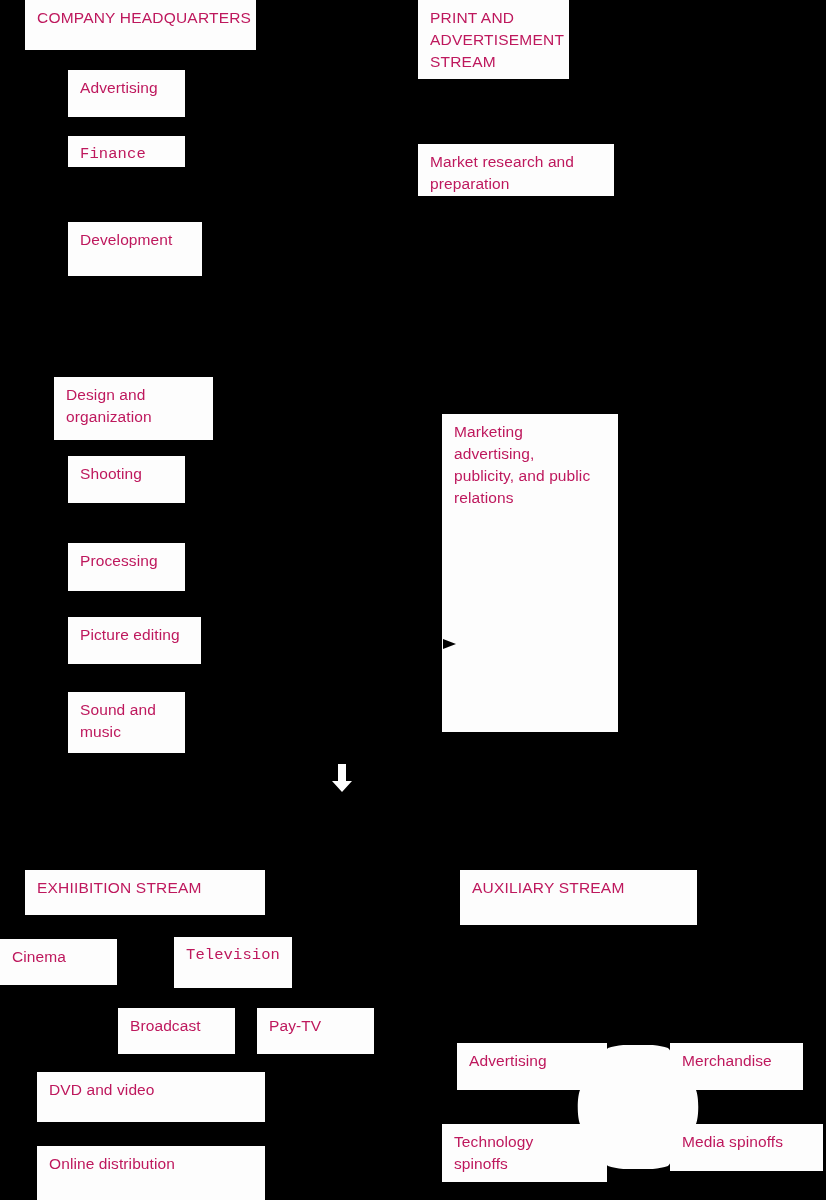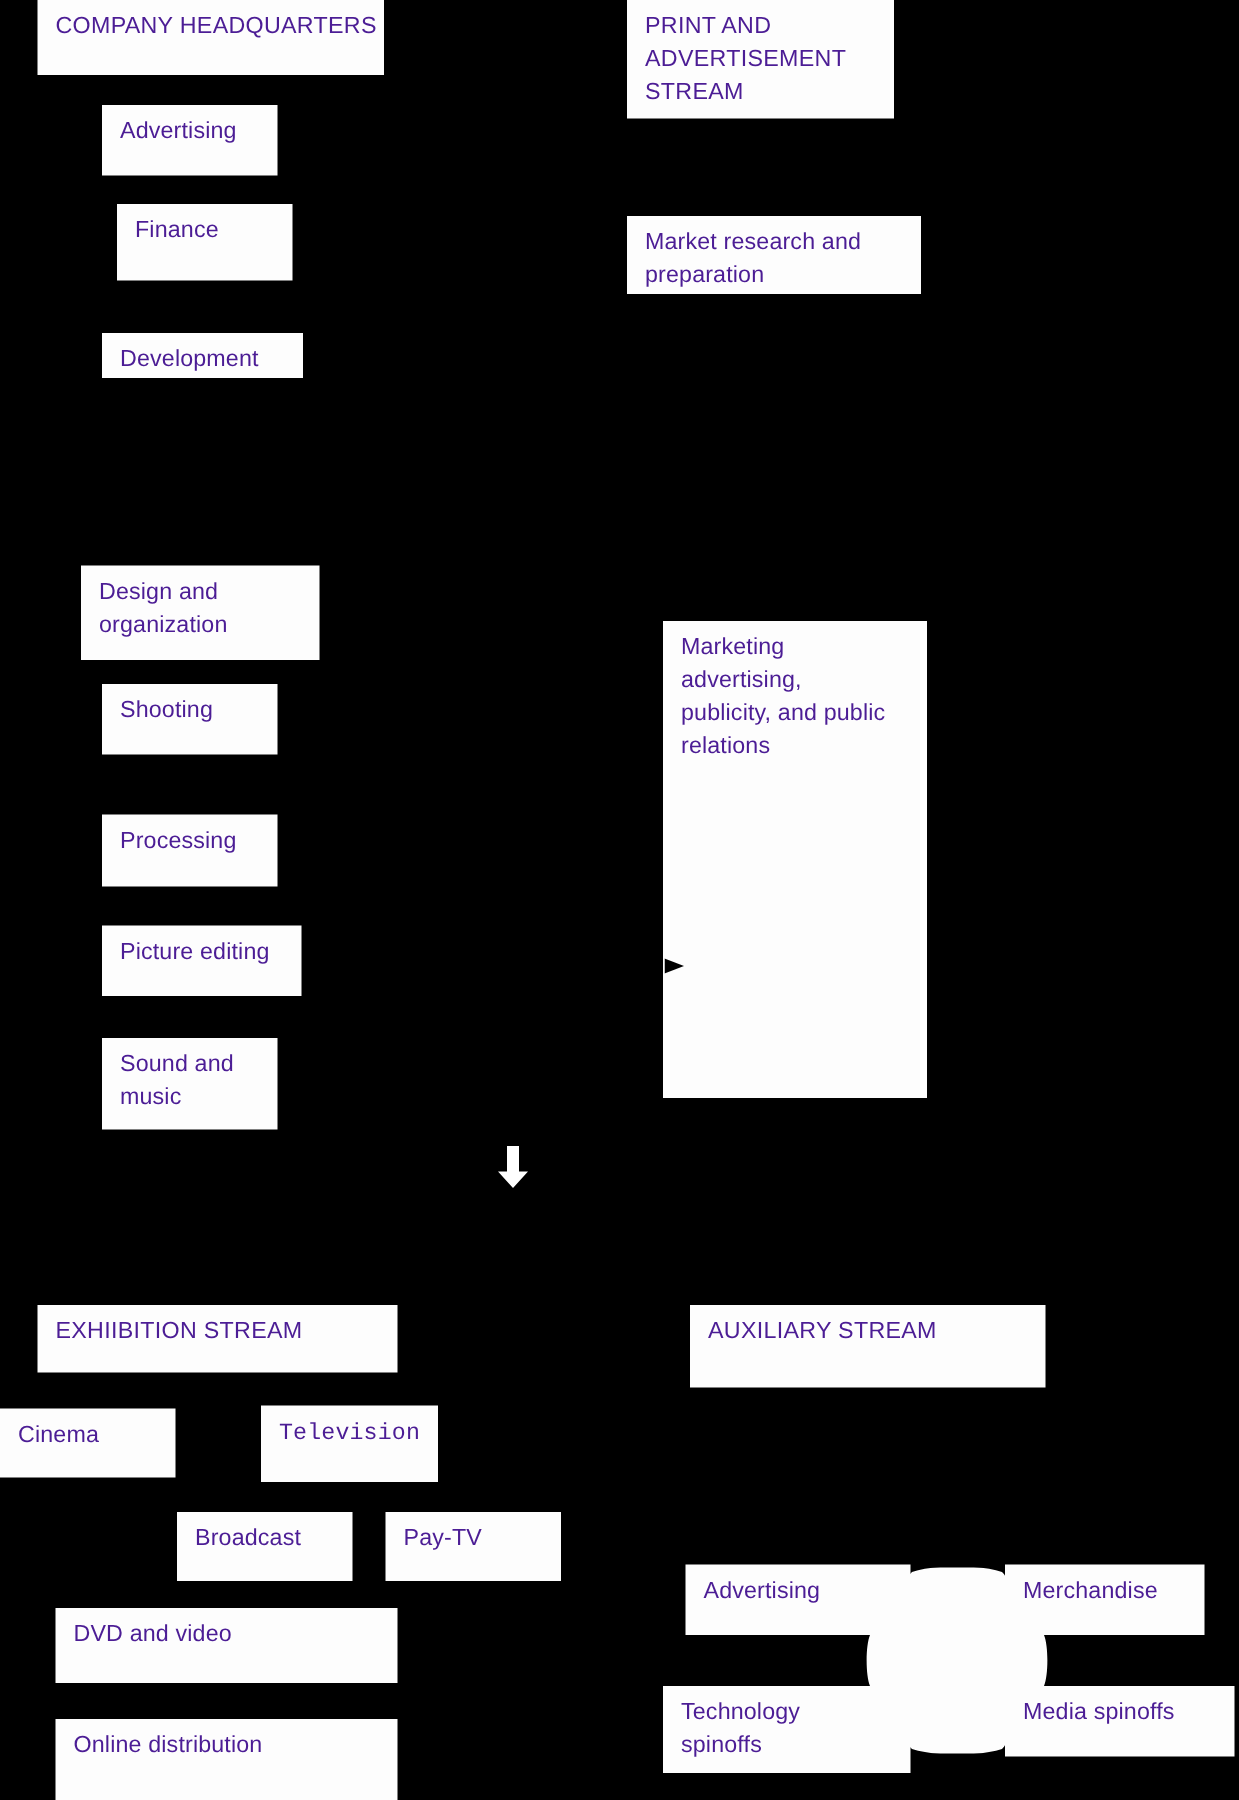--- a/index.html
+++ b/index.html
@@ -14,21 +14,21 @@
   #canvas {
     position: relative;
     width: 826px;
     height: 1200px;
     background: #000000;
     overflow: hidden;
   }
   .node {
     position: absolute;
     background: #fdfdfd;
-    color: #4c1d95;
+    color: #be185d;
     box-sizing: border-box;
     padding: 7px 0 0 12px;
     line-height: 1.42;
     font-size: 15.5px;
     font-family: "Liberation Sans", sans-serif;
     white-space: pre-line;
     letter-spacing: 0.1px;
   }
   .node.caps {
     letter-spacing: 0.2px;
@@ -58,38 +58,38 @@
 </style>
 </head>
 <body>
 
 <div id="canvas">
 
   <div class="node caps" style="left:25px; top:0px; width:231px; height:50px;">COMPANY HEADQUARTERS</div>
 
   <div class="node" style="left:68px; top:70px; width:117px; height:47px;">Advertising</div>
 
-  <div class="node" style="left:78px; top:136px; width:117px; height:51px;">Finance</div>
+  <div class="node" style="left:68px; top:136px; width:117px; height:31px;font-family:Liberation Mono, monospace;">Finance</div>
 
-  <div class="node" style="left:68px; top:222px; width:134px; height:30px;">Development</div>
+  <div class="node" style="left:68px; top:222px; width:134px; height:54px;">Development</div>
 
 
   <div class="node" style="left:54px; top:377px; width:159px; height:63px;">Design and
 organization</div>
 
   <div class="node" style="left:68px; top:543px; width:117px; height:48px;">Processing</div>
 
   <div class="node" style="left:68px; top:456px; width:117px; height:47px;">Shooting</div>
 
   <div class="node" style="left:68px; top:617px; width:133px; height:47px;">Picture editing</div>
 
   <div class="node" style="left:68px; top:692px; width:117px; height:61px;">Sound and
 music</div>
 
-  <div class="node caps" style="left:418px; top:0px; width:178px; height:79px;">PRINT AND
+  <div class="node caps" style="left:418px; top:0px; width:151px; height:79px;">PRINT AND
 ADVERTISEMENT
 STREAM</div>
 
   <div class="node" style="left:418px; top:144px; width:196px; height:52px;">Market research and
 preparation</div>
 
   <div class="node" style="left:442px; top:414px; width:176px; height:318px;">Marketing
 advertising,
 publicity, and public
 relations</div>

